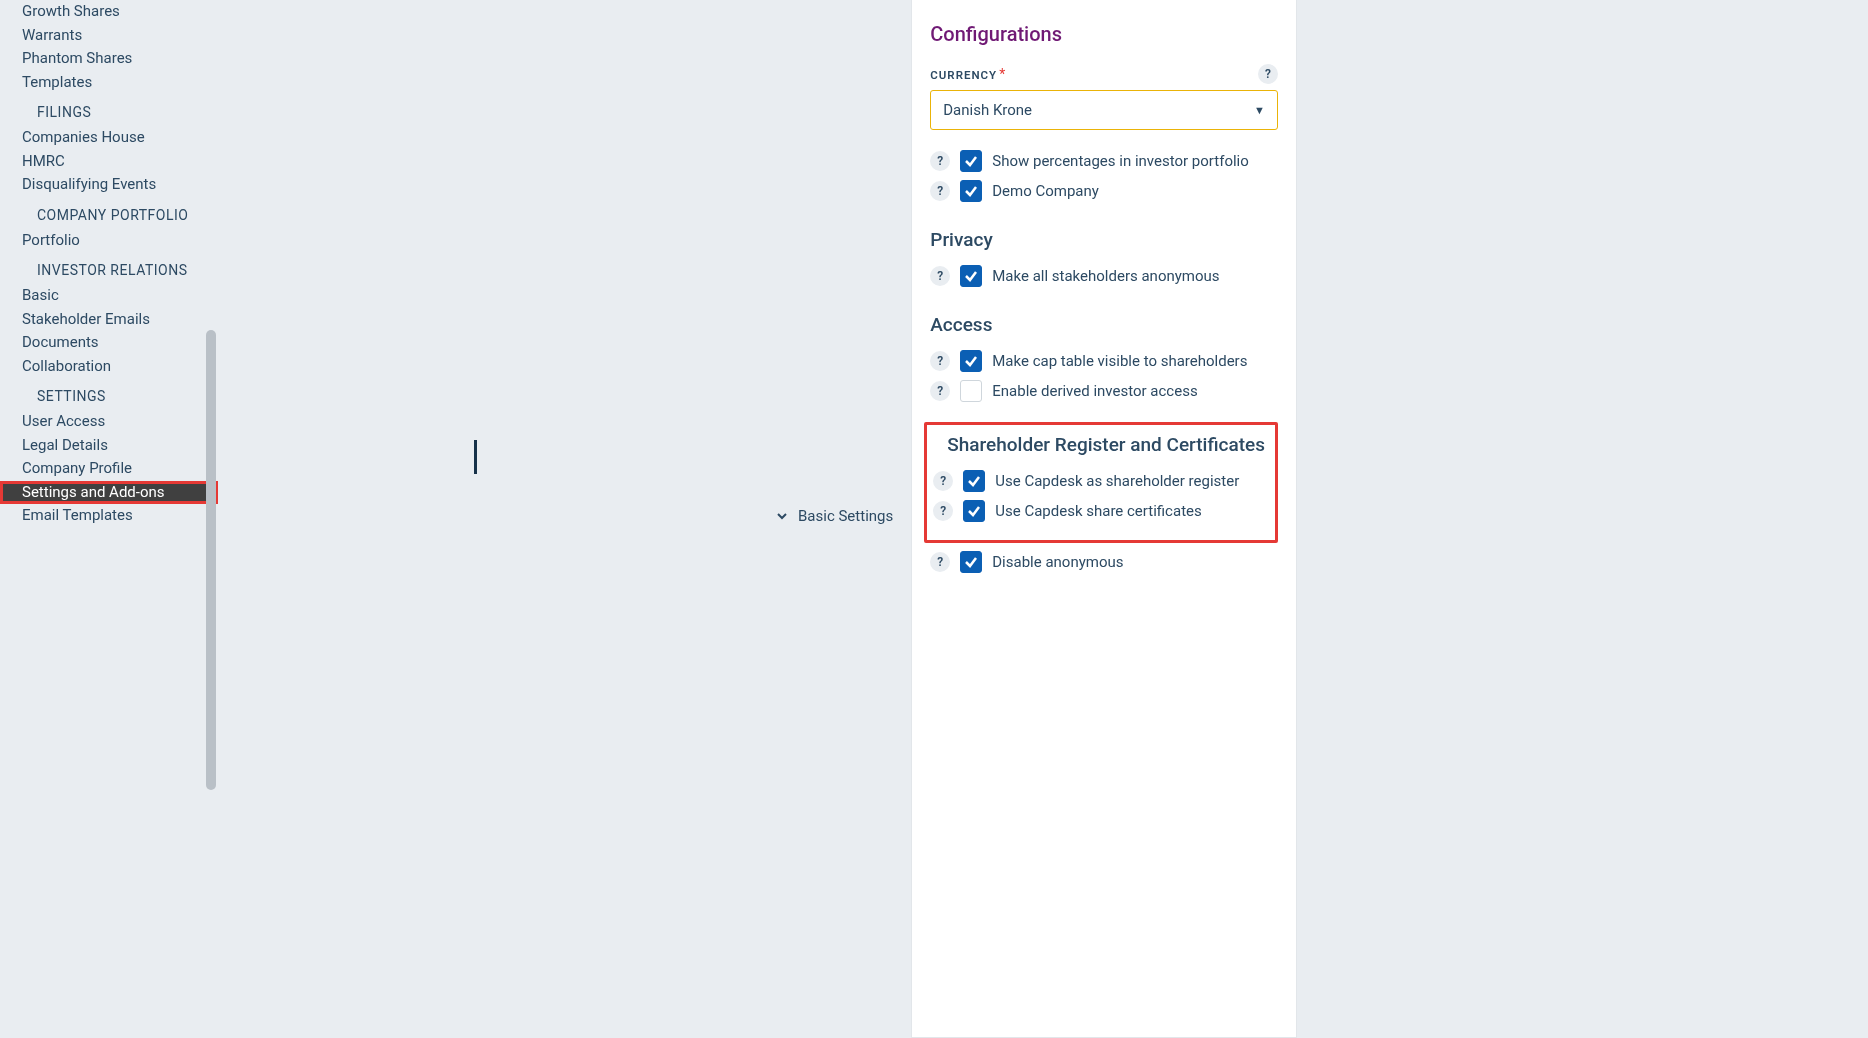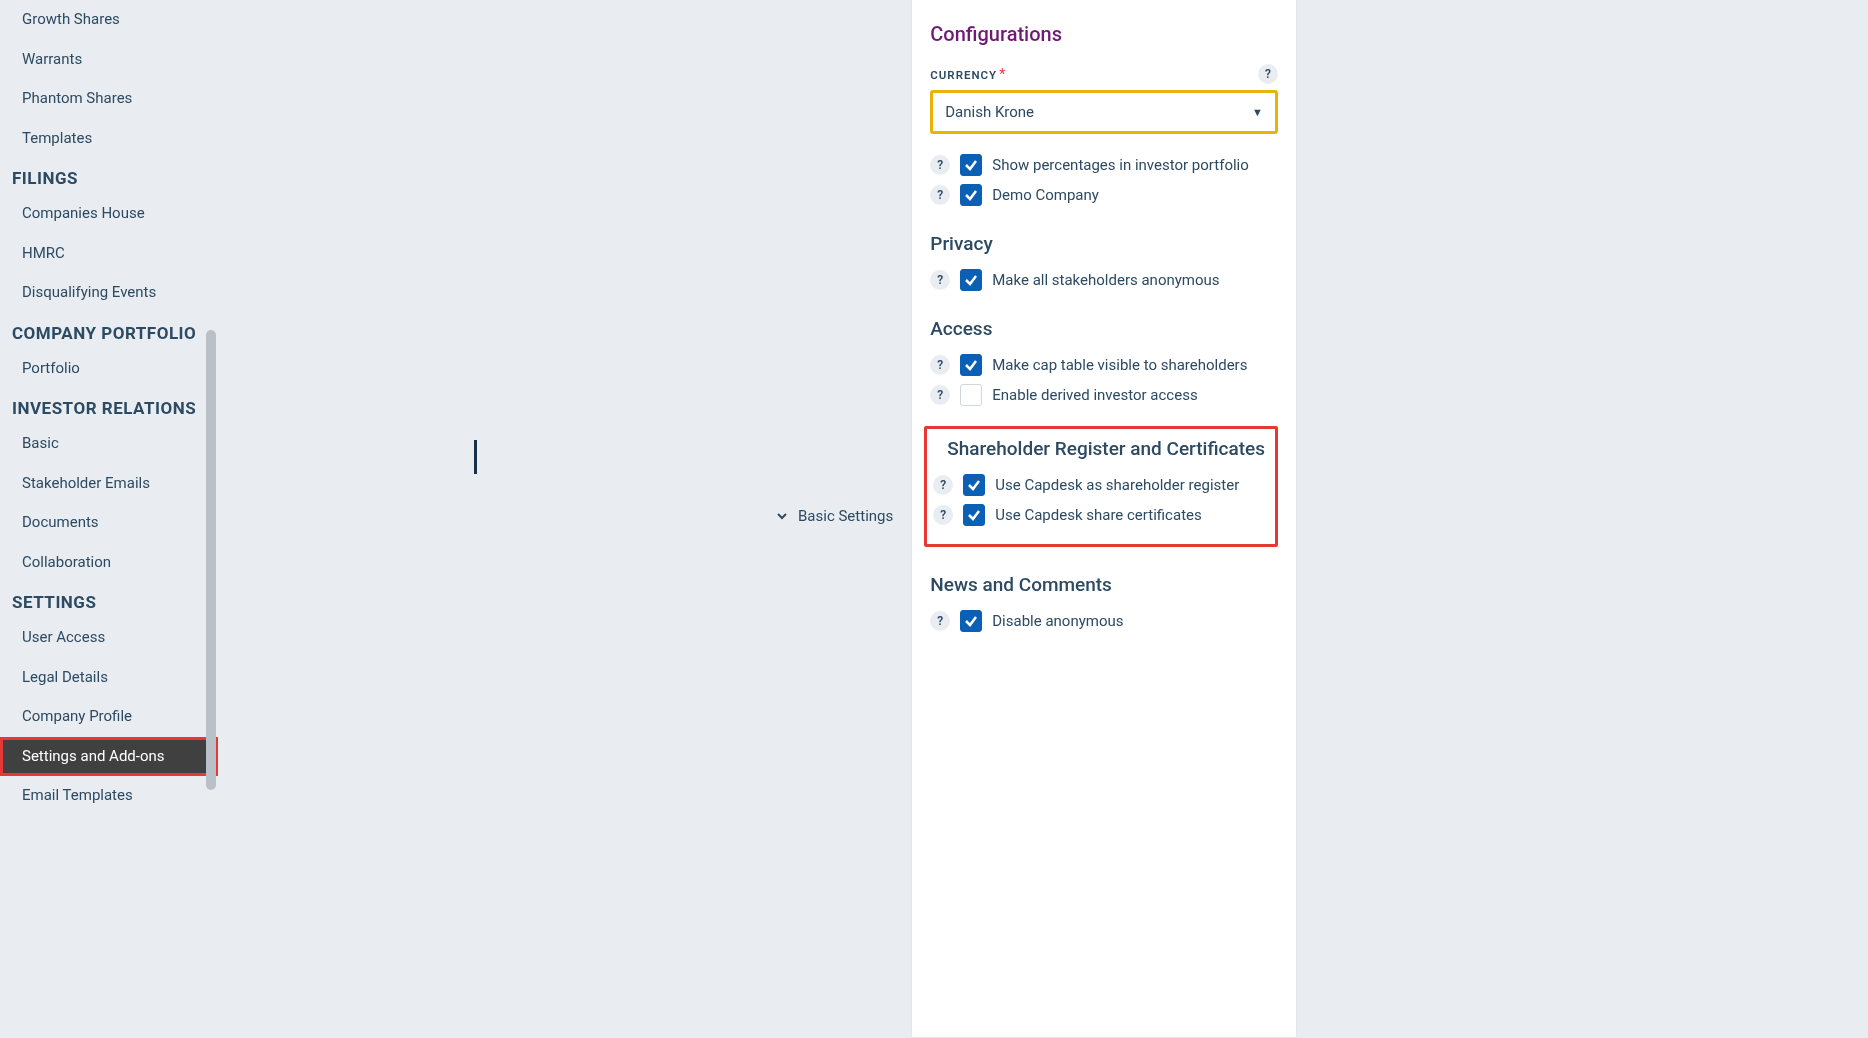--- a/index.html
+++ b/index.html
@@ -22,31 +22,32 @@
     width: 218px;
     background: #e9edf1;
     overflow-y: auto;
     position: relative;
     flex-shrink: 0;
   }
   .sidebar-inner {
     padding-top: 0;
   }
   .nav-heading {
-    font-size: 17px;
-    font-weight: 700;
+    font-size: 14px;
+    font-weight: 400;
     letter-spacing: 0.5px;
     color: #2d4a63;
     padding: 10px 12px 6px;
     text-transform: uppercase;
+    margin-left: 25px;
   }
   .nav-item {
     font-size: 15px;
     color: #2d4a63;
-    padding: 10px 22px;
+    padding: 2px 22px;
     cursor: pointer;
     line-height: 1.3;
   }
   .nav-item.active {
     background: #404040;
     color: #ffffff;
   }
   .nav-item.highlighted {
     outline: 3px solid #e53935;
     outline-offset: -3px;
@@ -160,21 +161,21 @@
     font-weight: 600;
     display: inline-flex;
     align-items: center;
     justify-content: center;
     cursor: pointer;
     flex-shrink: 0;
   }
 
   .select {
     width: 100%;
-    border: 3px solid #eab308;
+    border: 1px solid #eab308;
     border-radius: 3px;
     padding: 10px 12px;
     font-size: 15px;
     color: #2d4a63;
     background: #fff;
     display: flex;
     align-items: center;
     justify-content: space-between;
     cursor: pointer;
   }
@@ -357,21 +358,20 @@
             <span class="help-badge">?</span>
             <span class="checkbox checked">
               <svg width="14" height="14" viewBox="0 0 14 14">
                   <path d="M2 7 L6 11 L12 3" fill="none" stroke="#fff" stroke-width="2.5"></path>
                 </svg>
             </span>
             <span class="check-label">Use Capdesk share certificates</span>
           </div>
         </div>
 
-        <h3 class="sub-title">News and Comments</h3>
         <div class="check-row">
           <span class="help-badge">?</span>
           <span class="checkbox checked">
             <svg width="14" height="14" viewBox="0 0 14 14">
                 <path d="M2 7 L6 11 L12 3" fill="none" stroke="#fff" stroke-width="2.5"></path>
               </svg>
           </span>
           <span class="check-label">Disable anonymous</span>
         </div>
 

